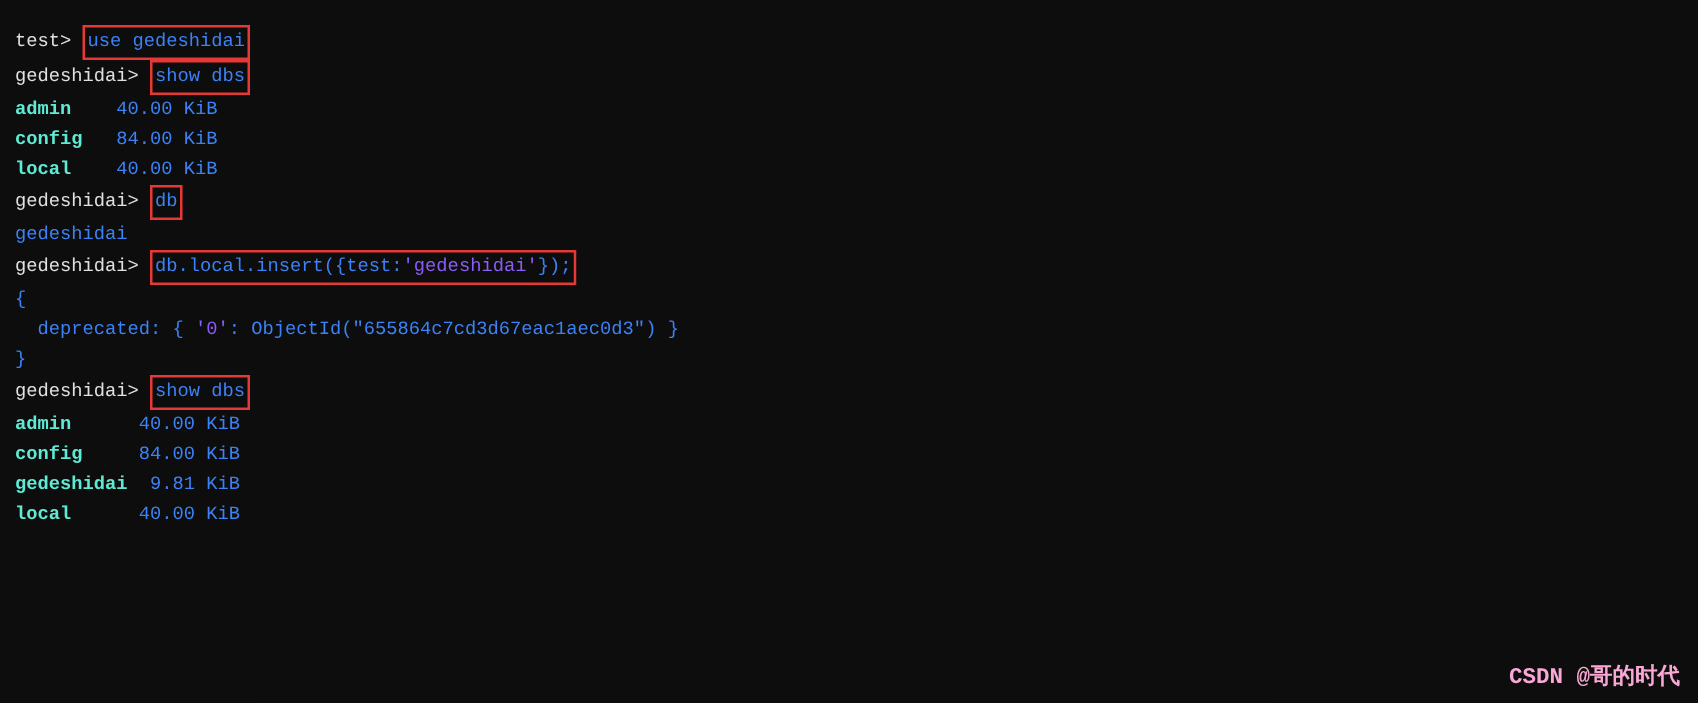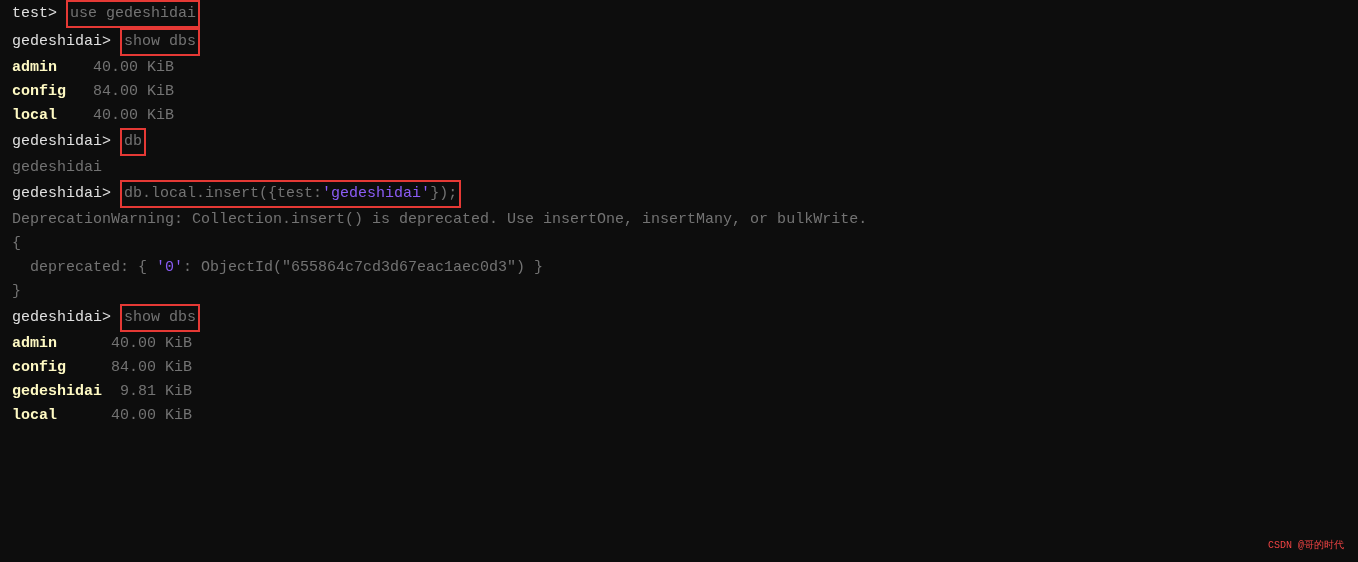--- a/index.html
+++ b/index.html
@@ -15,21 +15,21 @@
       overflow: hidden;
       font-family: 'Courier New', Courier, monospace;
       font-size: 15px;
       color: #e0e0e0;
     }
 
     .terminal {
       background-color: #0d0d0d;
       width: 100%;
       height: 100%;
-      padding: 0 12px;
+      padding: 20px 12px;
       position: relative;
     }
 
     .line {
       display: flex;
       align-items: baseline;
       line-height: 1.6;
       white-space: pre;
     }
 
@@ -38,39 +38,40 @@
       white-space: pre;
     }
 
     .cmd-box {
       display: inline;
       border: 2px solid #e53935;
       padding: 0 2px;
     }
 
     .text-white {
-      color: #737373;
+      color: #3b82f6;
     }
 
     .text-green {
       color: #8b5cf6;
     }
 
     .text-bold {
       font-weight: bold;
-      color: #fef9c3;
+      color: #5eead4;
     }
 
     .watermark {
       position: absolute;
       bottom: 10px;
       right: 14px;
-      color: #ef4444;
-      font-size: 10px;
+      color: #f9a8d4;
+      font-size: 18px;
       font-family: 'Courier New', Courier, monospace;
+      font-weight: bold;
     }
   </style>
 </head>
 <body>
 
 <div class="terminal">
 
   <div class="line">
     <span class="prompt">test&gt; </span><span class="cmd-box text-white">use gedeshidai</span>
   </div>
@@ -97,23 +98,20 @@
   </div>
 
   <div class="line">
     <span class="text-white">gedeshidai</span>
   </div>
 
   <div class="line">
     <span class="prompt">gedeshidai&gt; </span><span class="cmd-box"><span class="text-white">db.local.insert({</span><span class="text-white">test</span><span class="text-white">:</span><span class="text-green">'gedeshidai'</span><span class="text-white">});</span></span>
   </div>
 
-  <div class="line">
-    <span class="text-white">DeprecationWarning: Collection.insert() is deprecated. Use insertOne, insertMany, or bulkWrite.</span>
-  </div>
 
   <div class="line">
     <span class="text-white">{</span>
   </div>
 
 
   <div class="line">
     <span class="text-white">  deprecated: { </span><span class="text-green">'0'</span><span class="text-white">: ObjectId("655864c7cd3d67eac1aec0d3") }</span>
   </div>
 

